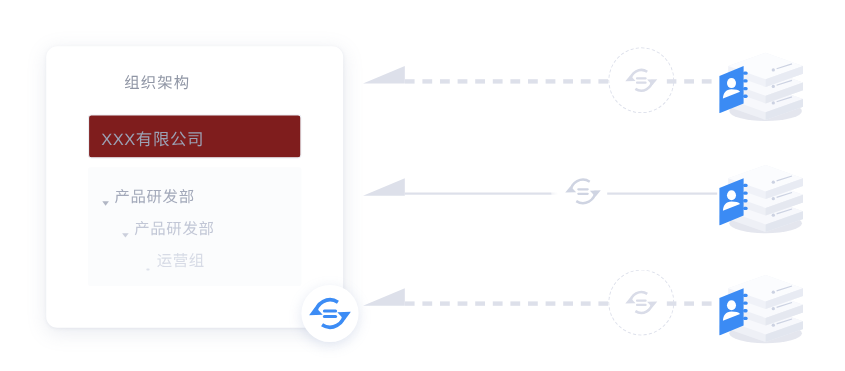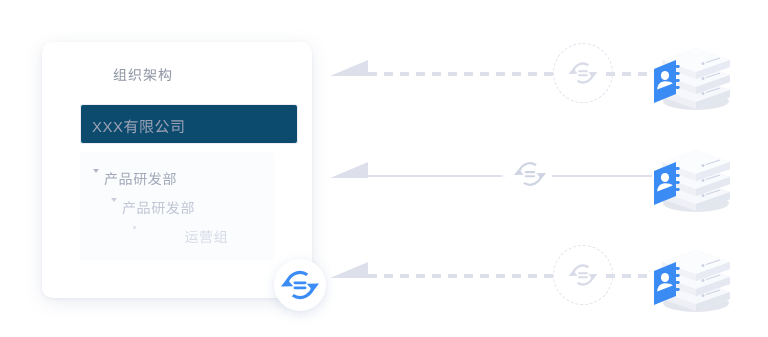--- a/index.html
+++ b/index.html
@@ -43,23 +43,23 @@
     color: #9096a5;
     letter-spacing: 1px;
     white-space: nowrap;
     margin-left: 33px;
   }
 
   #company-field {
     position: absolute;
     left: 38px;
     top: 62px;
-    width: 218px;
+    width: 194px;
     height: 40px;
-    background: #0c4a6e;
+    background: #7f1d1d;
     border: 1px solid #eceef3;
     border-radius: 3px;
     box-sizing: border-box;
   }
   #company-value {
     position: absolute;
     left: 11px;
     top: 10px;
     font-size: 15px;
     color: #9ba1b4;
@@ -77,21 +77,21 @@
     border-radius: 2px;
     box-sizing: border-box;
   }
 
   .tree-node {
     position: absolute;
     white-space: nowrap;
     font-size: 14px;
     letter-spacing: 0.6px;
     display: flex;
-    align-items: flex-start;
+    align-items: flex-end;
   }
   .tree-caret {
     display: inline-block;
     width: 0;
     height: 0;
     border-left: 4px solid currentColor;
     border-top: 3.2px solid transparent;
     border-bottom: 3.2px solid transparent;
     transform: rotate(90deg);
     margin-right: 6px;
@@ -102,21 +102,21 @@
     width: 2.5px;
     height: 2.5px;
     border-radius: 50%;
     background: currentColor;
     margin-right: 7px;
     opacity: 0.8;
   }
 
   #tree-node-0 { left: 14px;  top: 16px; color: #a3a9ba; }
   #tree-node-1 { left: 32px;  top: 45px; color: #c2c7d6; }
-  #tree-node-2 { left: 53px;  top: 74px; color: #d7dbe6; gap: 42px; }
+  #tree-node-2 { left: 53px;  top: 74px; color: #d7dbe6; }
 
   
   #card-sync-badge {
     position: absolute;
     left: 232px;
     top: 217px;
     width: 52px;
     height: 52px;
     border-radius: 50%;
     background: #ffffff;

